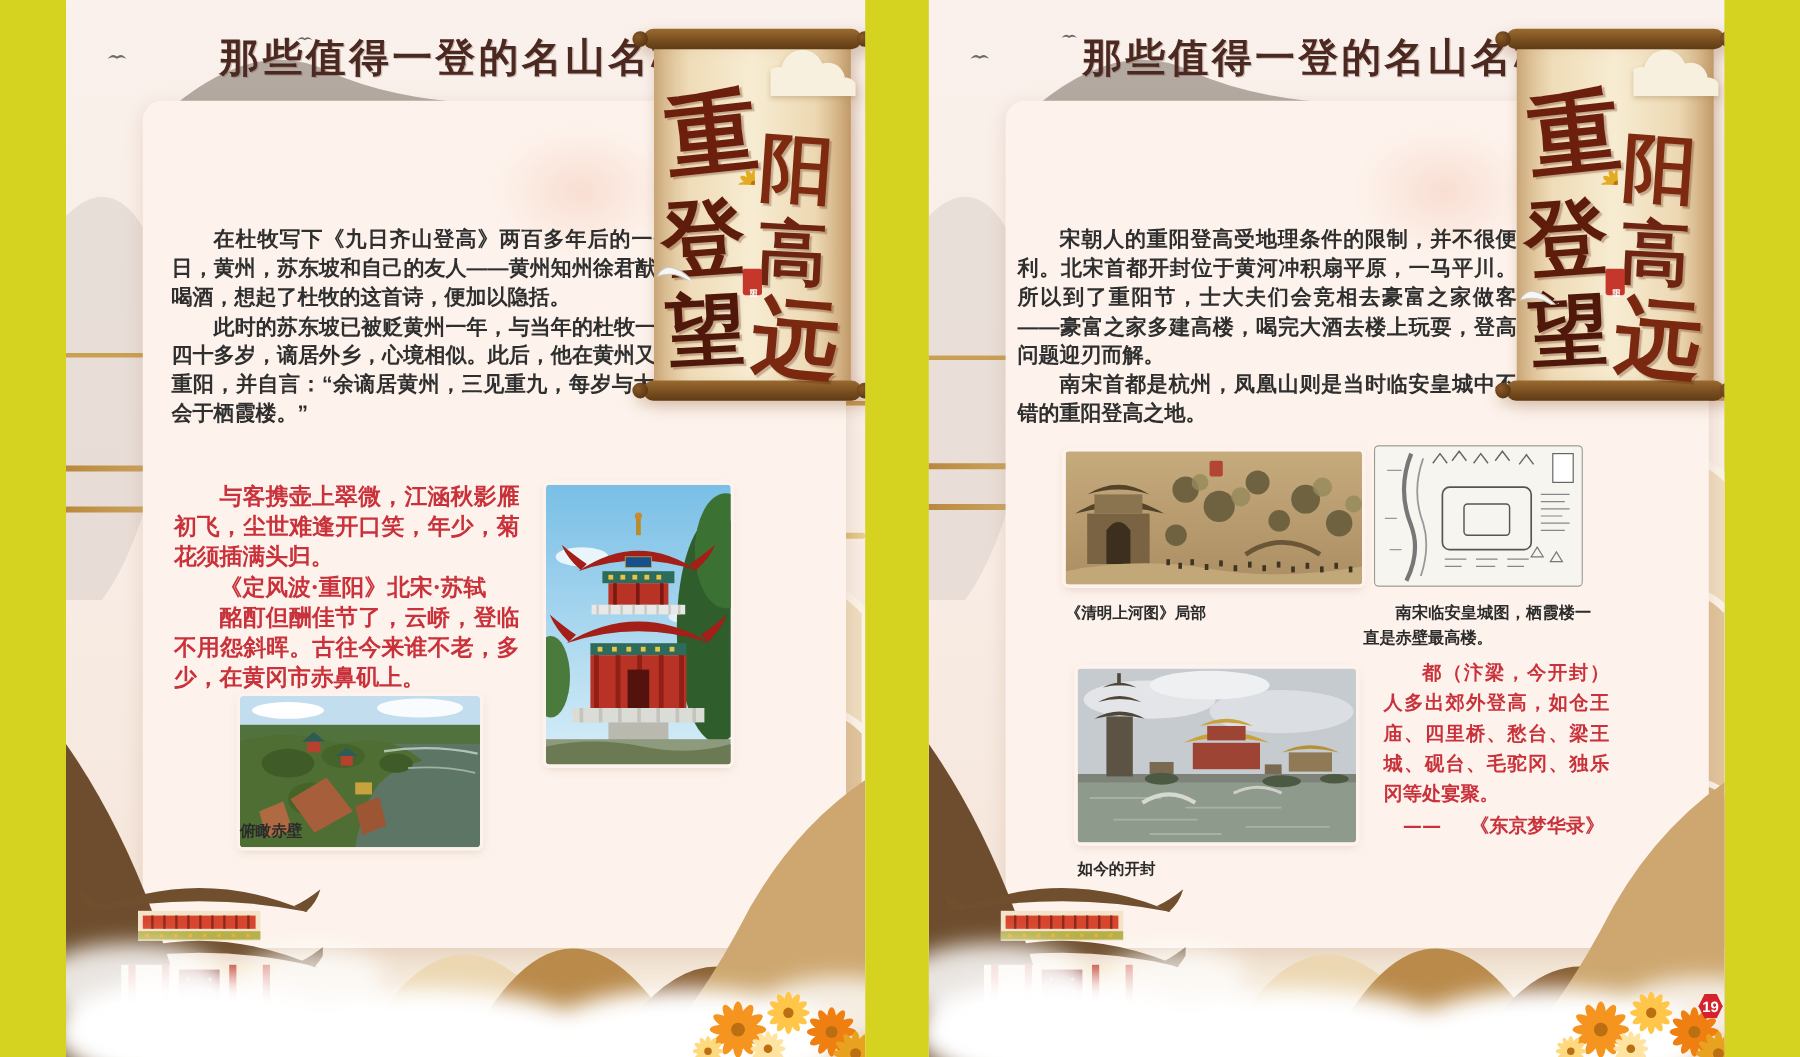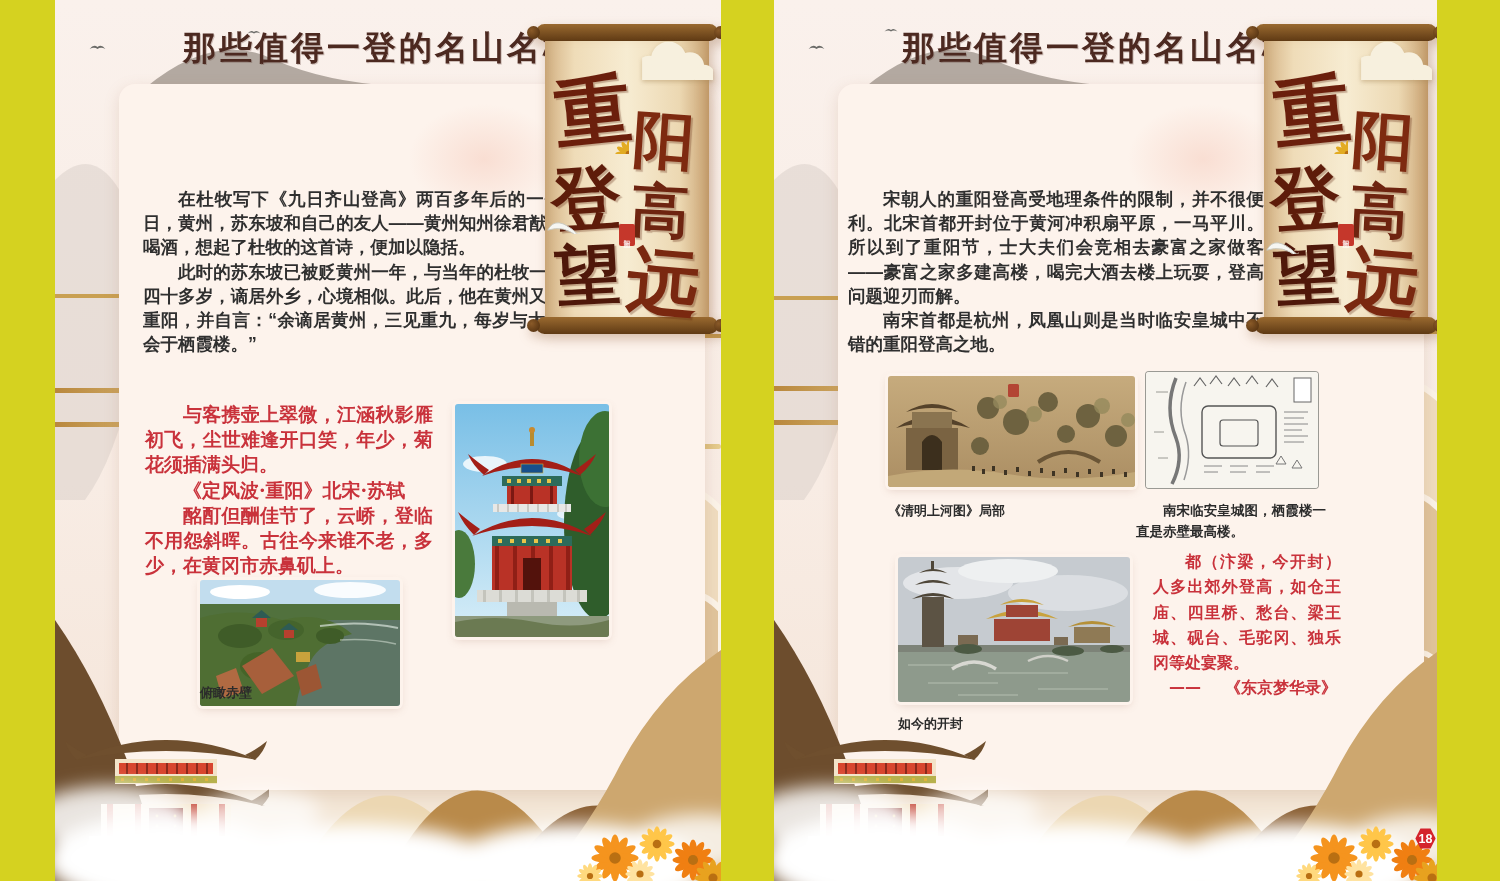--- a/index.html
+++ b/index.html
@@ -600,15 +600,15 @@
       <g>
         <use href="#sym-mum" x="-10" y="-10" width="20" height="20" transform="translate(560,298) scale(2.4)" color="#f5941e"></use>
         <use href="#sym-mum" x="-10" y="-10" width="20" height="20" transform="translate(602,284) scale(1.8)" color="#ffc649"></use>
         <use href="#sym-mum" x="-10" y="-10" width="20" height="20" transform="translate(638,300) scale(2.1)" color="#f07f12"></use>
         <use href="#sym-mum" x="-10" y="-10" width="20" height="20" transform="translate(585,314) scale(1.5)" color="#ffe3a1"></use>
         <use href="#sym-mum" x="-10" y="-10" width="20" height="20" transform="translate(658,318) scale(1.9)" color="#e8a21f"></use>
         <use href="#sym-mum" x="-10" y="-10" width="20" height="20" transform="translate(535,316) scale(1.3)" color="#ffd97e"></use>
       </g>
     </svg>
 
-    <div class="badge" id="badge-18">18</div>
+    <div class="badge" id="badge-18">19</div>
   </div>
 </div>
 
 </body></html>

